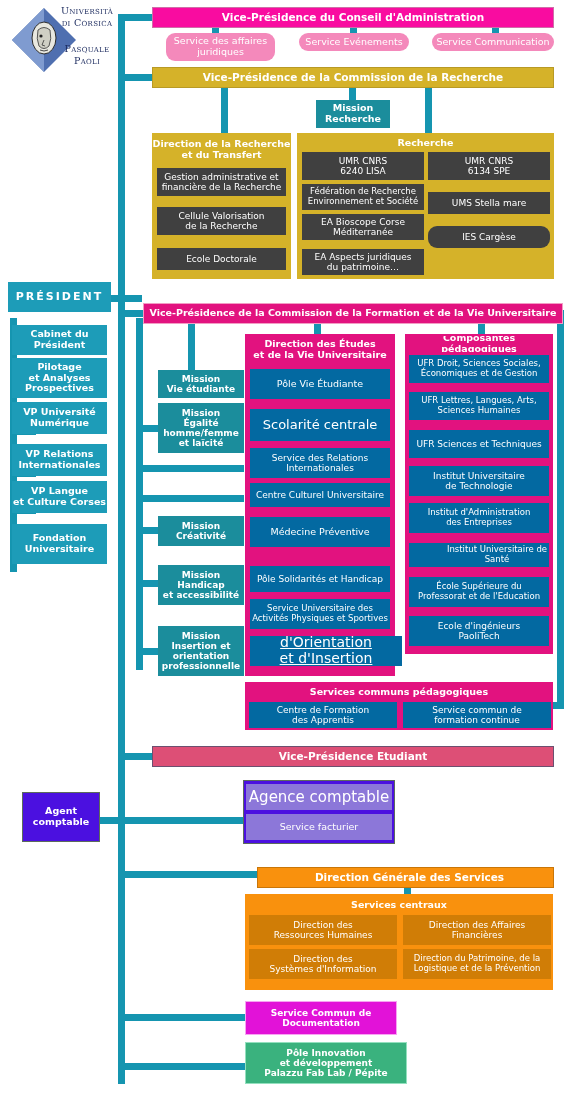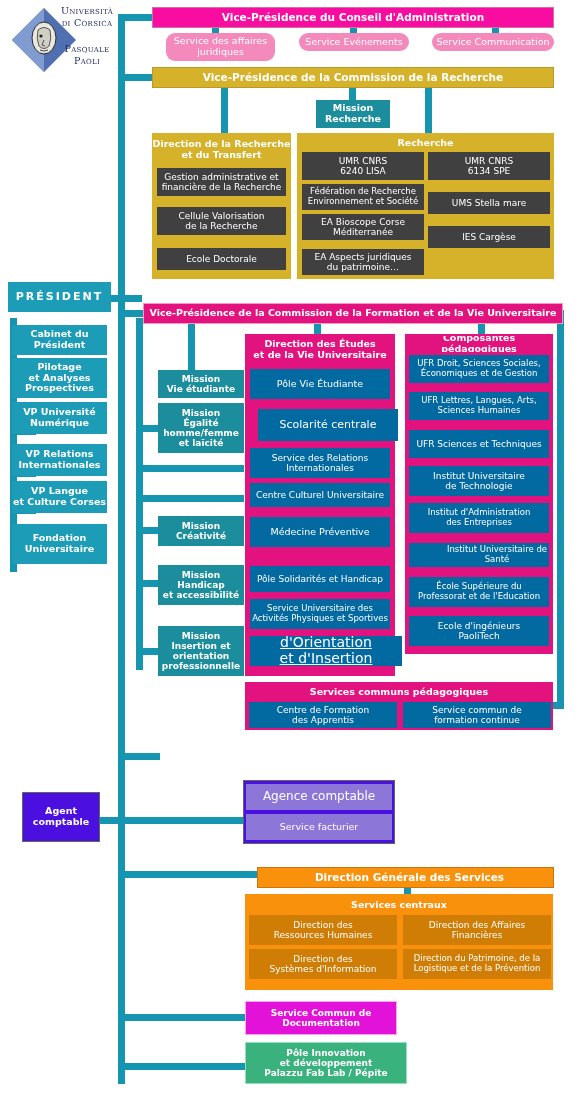--- a/index.html
+++ b/index.html
@@ -163,21 +163,21 @@
 6240 LISA</div>
   <div class="box golddark" style="left:302px;top:184px;width:122px;height:26px;font-size:8.5px;white-space:pre-line;">Fédération de Recherche
 Environnement et Société</div>
   <div class="box golddark" style="left:302px;top:214px;width:122px;height:26px;font-size:9px;white-space:pre-line;">EA Bioscope Corse
 Méditerranée</div>
   <div class="box golddark" style="left:302px;top:249px;width:122px;height:26px;font-size:9px;white-space:pre-line;">EA Aspects juridiques
 du patrimoine…</div>
   <div class="box golddark" style="left:428px;top:152px;width:122px;height:28px;font-size:9px;white-space:pre-line;">UMR CNRS
 6134 SPE</div>
   <div class="box golddark" style="left:428px;top:192px;width:122px;height:22px;font-size:9px;white-space:pre-line;">UMS Stella mare</div>
-  <div class="box golddark" style="left:428px;top:226px;width:122px;height:22px;font-size:9px;white-space:pre-line;">IES Cargèse</div>
+  <div class="box golddark" style="left:428px;top:226px;width:122px;height:22px;font-size:9px;white-space:pre-line;border-radius:9px;">IES Cargèse</div>
 
   <div class="box hdr teal" style="left:8px;top:282px;width:103px;height:30px;font-size:11px;letter-spacing:2px;">PRÉSIDENT</div>
 
   <div class="box hdr teal" style="left:12px;top:325px;width:95px;height:30px;font-size:9.5px;white-space:pre-line;text-align:center;">Cabinet du
 Président</div>
   <div class="box hdr teal" style="left:12px;top:358px;width:95px;height:40px;font-size:9.5px;white-space:pre-line;">Pilotage
 et Analyses
 Prospectives</div>
   <div class="box hdr teal" style="left:12px;top:402px;width:95px;height:32px;font-size:9.5px;white-space:pre-line;">VP Université
 Numérique</div>
@@ -203,21 +203,21 @@
 et accessibilité</div>
   <div class="box hdr tealdark" style="left:158px;top:626px;width:86px;height:50px;font-size:9px;white-space:pre-line;">Mission
 Insertion et
 orientation
 professionnelle</div>
 
   <div class="panel rose" style="left:245px;top:334px;width:150px;height:342px;"></div>
   <div class="box hdr" style="left:245px;top:337px;width:150px;height:26px;font-size:9.5px;white-space:pre-line;">Direction des Études
 et de la Vie Universitaire</div>
   <div class="box rosepale" style="left:250px;top:369px;width:140px;height:30px;font-size:9.5px;white-space:pre-line;">Pôle Vie Étudiante</div>
-  <div class="box rosepale" style="left:250px;top:409px;width:140px;height:32px;font-size:11px;white-space:pre-line;margin-left:8px;">Scolarité centrale</div>
+  <div class="box rosepale" style="left:250px;top:409px;width:140px;height:32px;font-size:13px;white-space:pre-line;">Scolarité centrale</div>
   <div class="box rosepale" style="left:250px;top:448px;width:140px;height:30px;font-size:9px;white-space:pre-line;">Service des Relations
 Internationales</div>
   <div class="box rosepale" style="left:250px;top:483px;width:140px;height:24px;font-size:9px;white-space:pre-line;">Centre Culturel Universitaire</div>
   <div class="box rosepale" style="left:250px;top:517px;width:140px;height:30px;font-size:9.5px;white-space:pre-line;">Médecine Préventive</div>
   <div class="box rosepale" style="left:250px;top:566px;width:140px;height:26px;font-size:9px;white-space:pre-line;">Pôle Solidarités et Handicap</div>
   <div class="box rosepale" style="left:250px;top:599px;width:140px;height:30px;font-size:8.5px;white-space:pre-line;">Service Universitaire des
 Activités Physiques et Sportives</div>
   <div class="box rosepale" style="left:250px;top:636px;width:152px;height:30px;font-size:14px;white-space:pre-line;text-decoration:underline;">Plateforme d'Orientation
 et d'Insertion Professionnelle</div>
 
@@ -238,25 +238,26 @@
   <div class="box rosepale" style="left:409px;top:616px;width:140px;height:30px;font-size:9px;white-space:pre-line;">Ecole d'ingénieurs
 PaoliTech</div>
 
   <div class="panel rose" style="left:245px;top:682px;width:308px;height:48px;"></div>
   <div class="box hdr" style="left:245px;top:684px;width:308px;height:16px;font-size:9.5px;">Services communs pédagogiques</div>
   <div class="box rosepale" style="left:249px;top:702px;width:148px;height:26px;font-size:9px;white-space:pre-line;">Centre de Formation
 des Apprentis</div>
   <div class="box rosepale" style="left:403px;top:702px;width:148px;height:26px;font-size:9px;white-space:pre-line;">Service commun de
 formation continue</div>
 
+  <div class="box hdr crimson" style="left:152px;top:746px;width:402px;height:21px;font-size:10.5px;">Vice-Présidence Etudiant</div>
 
   <div class="box hdr violetdeep" style="left:22px;top:792px;width:78px;height:50px;font-size:9.5px;white-space:pre-line;">Agent
 comptable</div>
   <div class="panel violetdeep" style="left:243px;top:780px;width:152px;height:64px;"></div>
-  <div class="box violetpale" style="left:246px;top:784px;width:146px;height:26px;font-size:12px;white-space:pre-line;">Agence comptable</div>
+  <div class="box violetpale" style="left:246px;top:784px;width:146px;height:26px;font-size:15px;white-space:pre-line;">Agence comptable</div>
   <div class="box violetpale" style="left:246px;top:814px;width:146px;height:26px;font-size:9.5px;white-space:pre-line;">Service facturier</div>
 
   <div class="box hdr orange" style="left:257px;top:867px;width:297px;height:21px;font-size:10.5px;">Direction Générale des Services</div>
 
   <div class="panel orangeflat" style="left:245px;top:894px;width:308px;height:96px;"></div>
   <div class="box hdr" style="left:245px;top:897px;width:308px;height:16px;font-size:9.5px;">Services centraux</div>
   <div class="box orangedark" style="left:249px;top:915px;width:148px;height:30px;font-size:9px;white-space:pre-line;">Direction des
 Ressources Humaines</div>
   <div class="box orangedark" style="left:403px;top:915px;width:148px;height:30px;font-size:9px;white-space:pre-line;">Direction des Affaires
 Financières</div>

